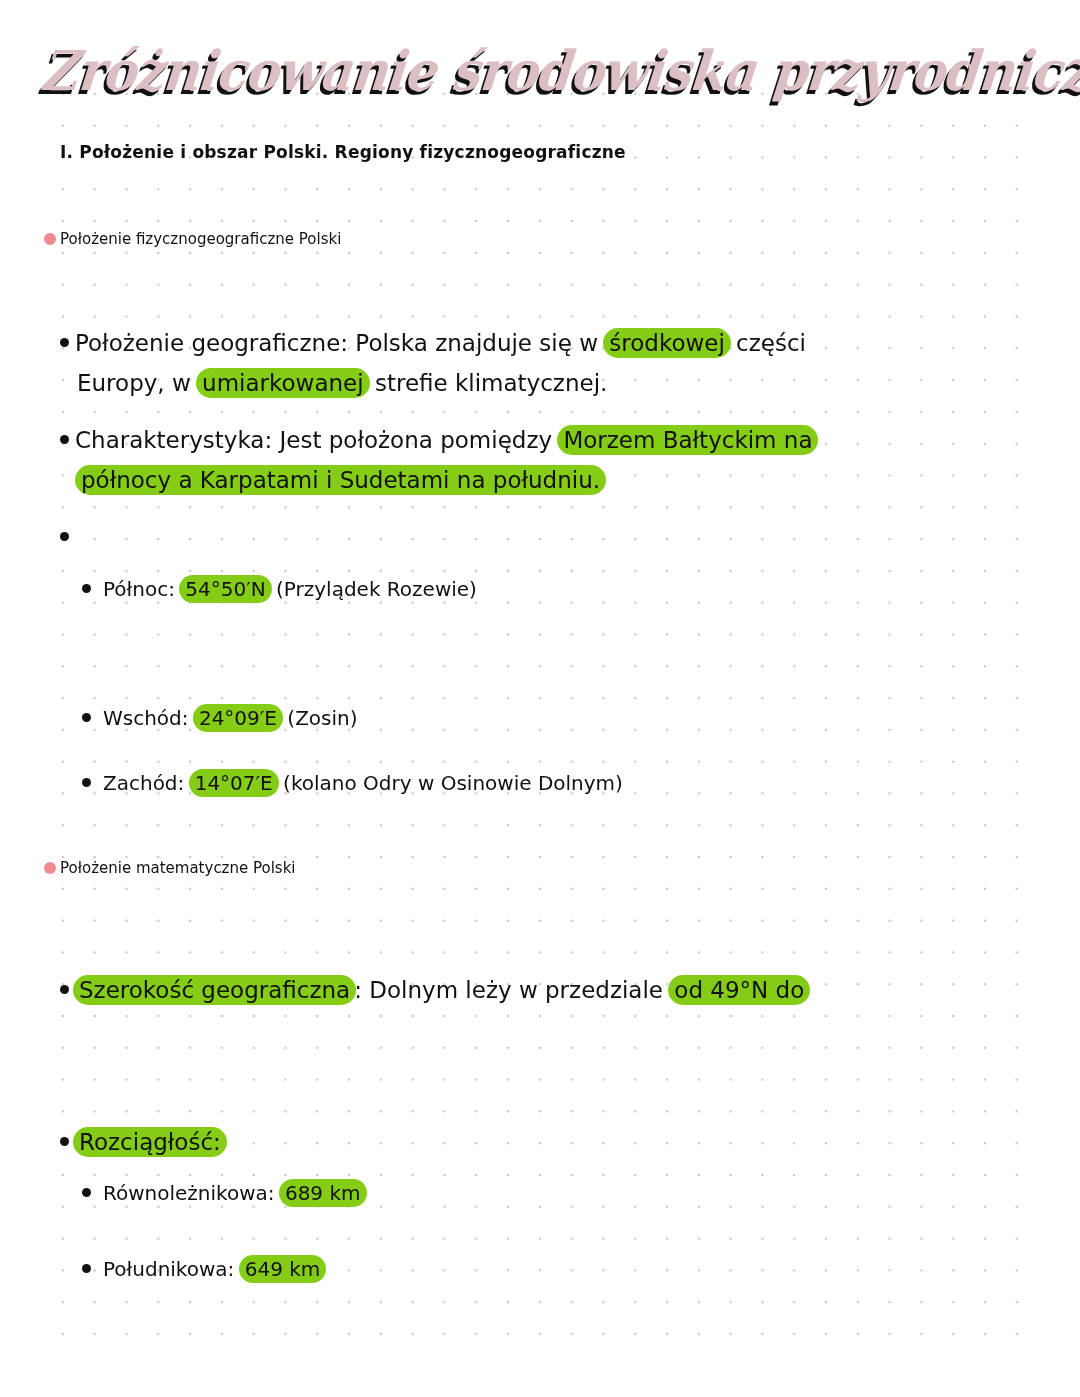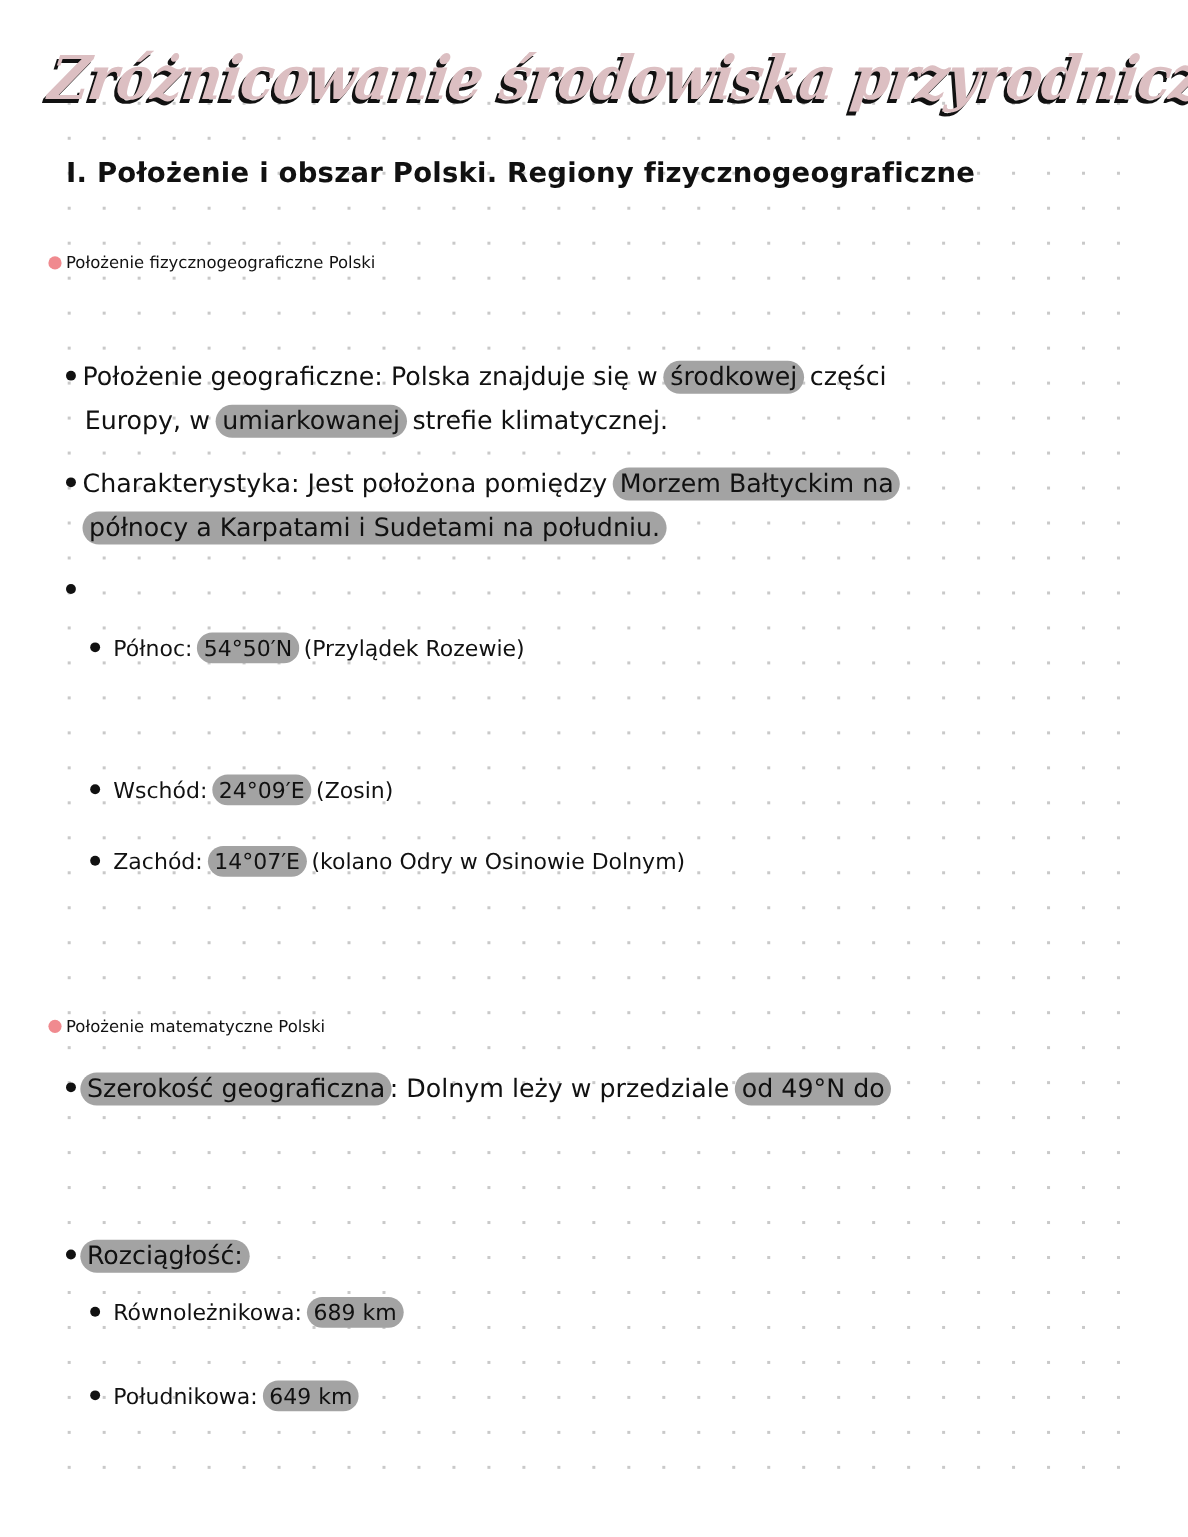--- a/index.html
+++ b/index.html
@@ -59,21 +59,21 @@
     .title.front {
       color: #dcbfc2;
     }
     
     .section-heading {
       position: absolute;
       left: 60px;
       top: 142px;
       font-family: "DejaVu Sans", sans-serif;
       font-weight: bold;
-      font-size: 25px;
+      font-size: 17px;
       letter-spacing: 0.2px;
       white-space: nowrap;
     }
     
     .subheading {
       position: absolute;
       left: 44px;
       font-size: 15px;
       white-space: nowrap;
       display: flex;
@@ -103,21 +103,21 @@
       vertical-align: middle;
       margin-right: 6px;
       position: relative;
       top: -2px;
     }
     .line2 {
       display: block;
       padding-left: 17px;
     }
     .hl {
-      background: #a3a3a3;
+      background: #84cc16;
       border-radius: 16px;
       padding: 2px 6px;
       margin: 0 -2px;
     }
     .sub-item {
       position: absolute;
       left: 82px;
       font-size: 20px;
       white-space: nowrap;
     }
@@ -168,21 +168,21 @@
   <div class="sub-item" style="top:577px;">
     <span class="bullet"></span><span>Północ:</span> <span class="hl">54°50′N</span> <span>(Przylądek Rozewie)</span>
   </div>
   <div class="sub-item" style="top:706px;">
     <span class="bullet"></span><span>Wschód:</span> <span class="hl">24°09′E</span> <span>(Zosin)</span>
   </div>
   <div class="sub-item" style="top:771px;">
     <span class="bullet"></span><span>Zachód:</span> <span class="hl">14°07′E</span> <span>(kolano Odry w Osinowie Dolnym)</span>
   </div>
 
-  <div class="subheading" style="top:924px;">
+  <div class="subheading" style="top:859px;">
     <span class="pink-dot"></span>
     <span>Położenie matematyczne Polski</span>
   </div>
 
   <div class="item" style="left:60px; top:970px;">
     <span class="bullet"></span><span class="hl">Szerokość geograficzna</span><span>: Dolnym leży w przedziale </span><span class="hl">od 49°N do</span>
   </div>
 
 
   <div class="item" style="left:60px; top:1122px;">

